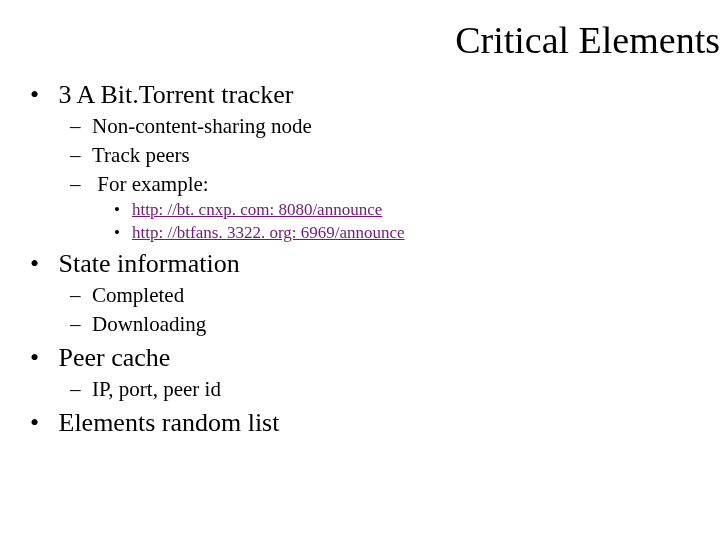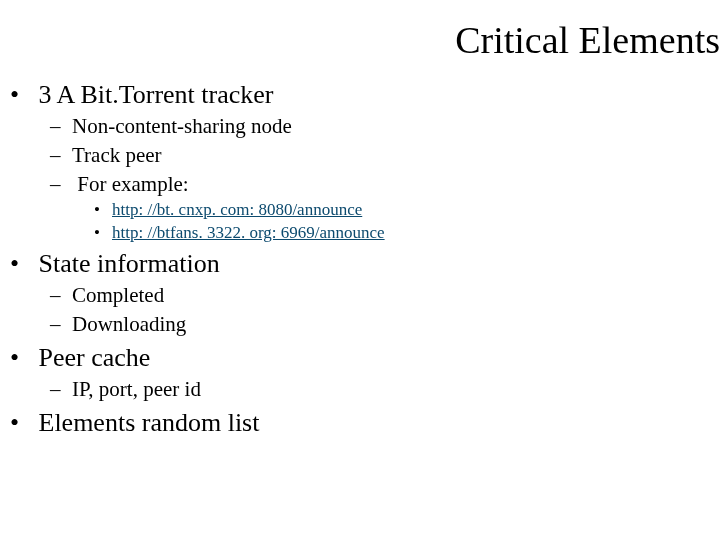--- a/index.html
+++ b/index.html
@@ -20,21 +20,21 @@
   .title {
     text-align: right;
     font-size: 38px;
     margin-top: 18px;
     margin-bottom: 18px;
     font-weight: normal;
   }
   ul.level1 {
     list-style: none;
     margin: 0;
-    padding: 0 0 0 32px;
+    padding: 0 0 0 52px;
     font-size: 26px;
   }
   ul.level1 > li {
     margin: 6px 0;
   }
   ul.level1 > li::before {
     content: "•";
     display: inline-block;
     width: 22px;
     margin-left: -22px;
@@ -63,37 +63,37 @@
   ul.level3 > li {
     margin: 3px 0;
   }
   ul.level3 > li::before {
     content: "•";
     display: inline-block;
     width: 18px;
     margin-left: -18px;
   }
   a.link {
-    color: #0c4a6e;
+    color: #701a75;
     text-decoration: underline;
     cursor: pointer;
   }
 </style>
 </head>
 <body>
 
 <div class="slide">
   <div class="title">Critical Elements</div>
 
   <ul class="level1">
     <li>
       <span>3 A Bit.Torrent tracker</span>
       <ul class="level2">
         <li><span>Non-content-sharing node</span></li>
-        <li><span>Track  peer</span></li>
+        <li><span>Track  peers</span></li>
         <li>
           <span>For example:</span>
           <ul class="level3">
             <li><a class="link">http: //bt. cnxp. com: 8080/announce</a></li>
             <li><a class="link">http: //btfans. 3322. org: 6969/announce</a></li>
           </ul>
         </li>
       </ul>
     </li>
 

